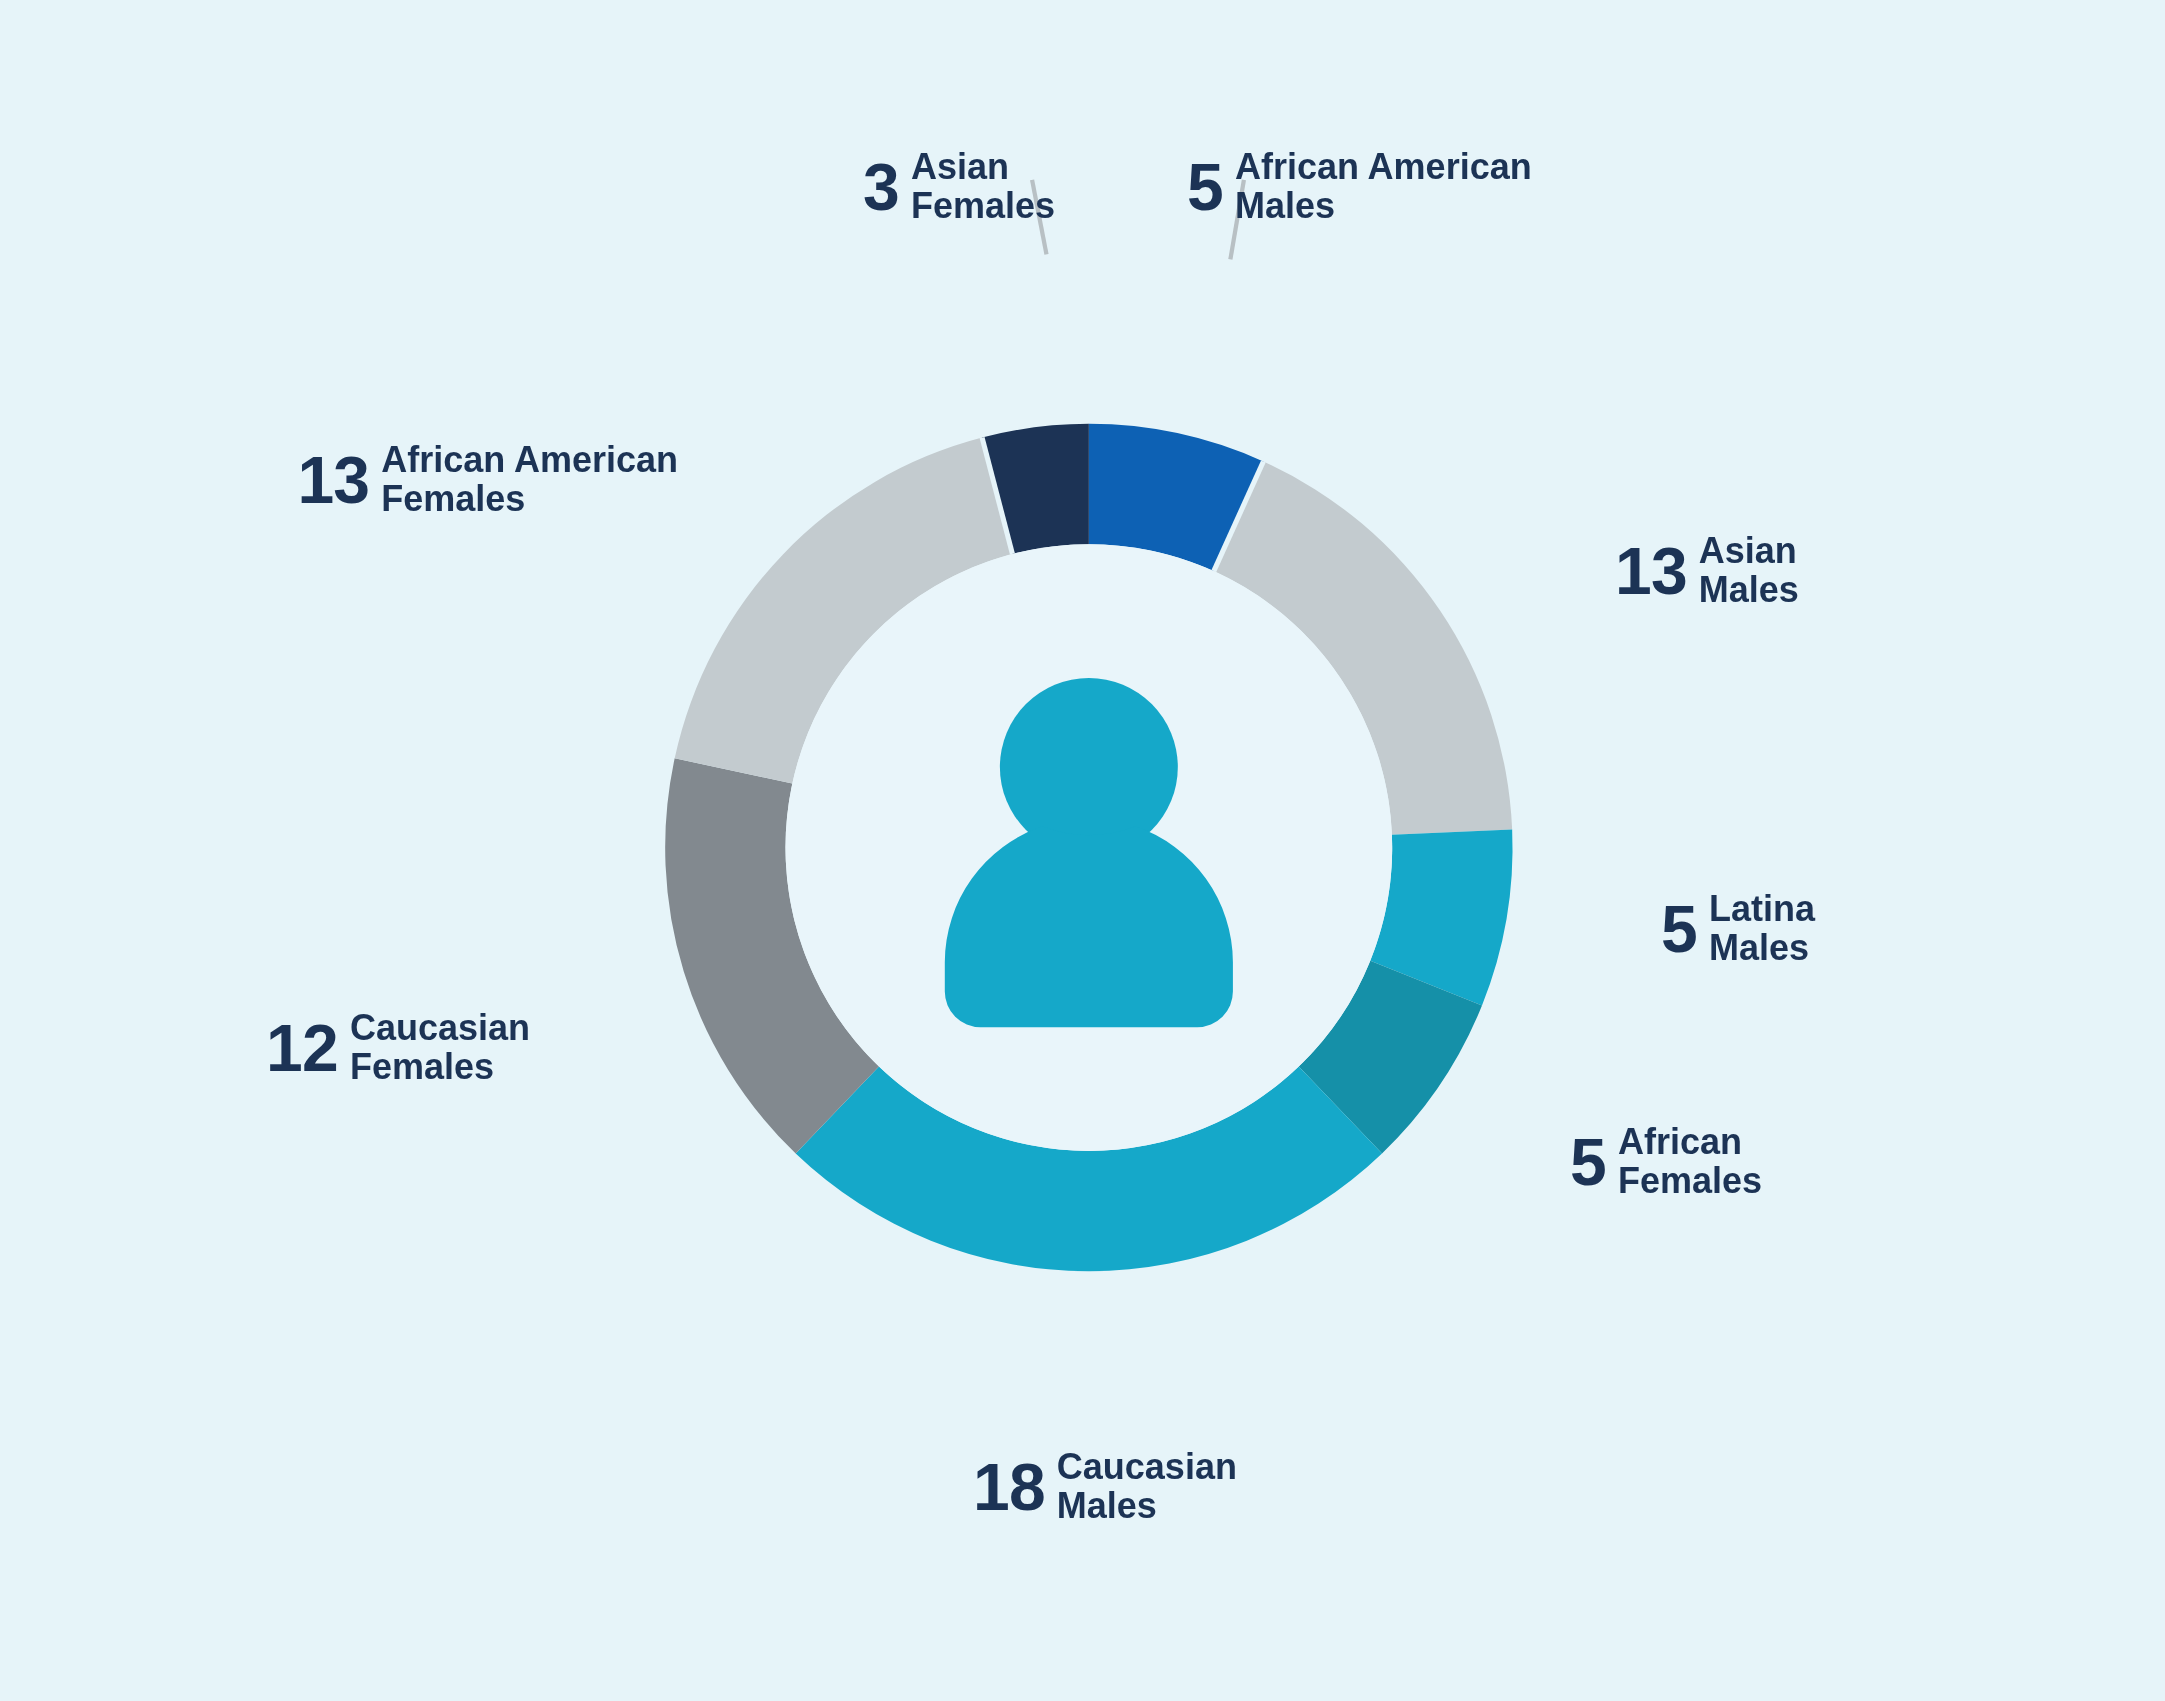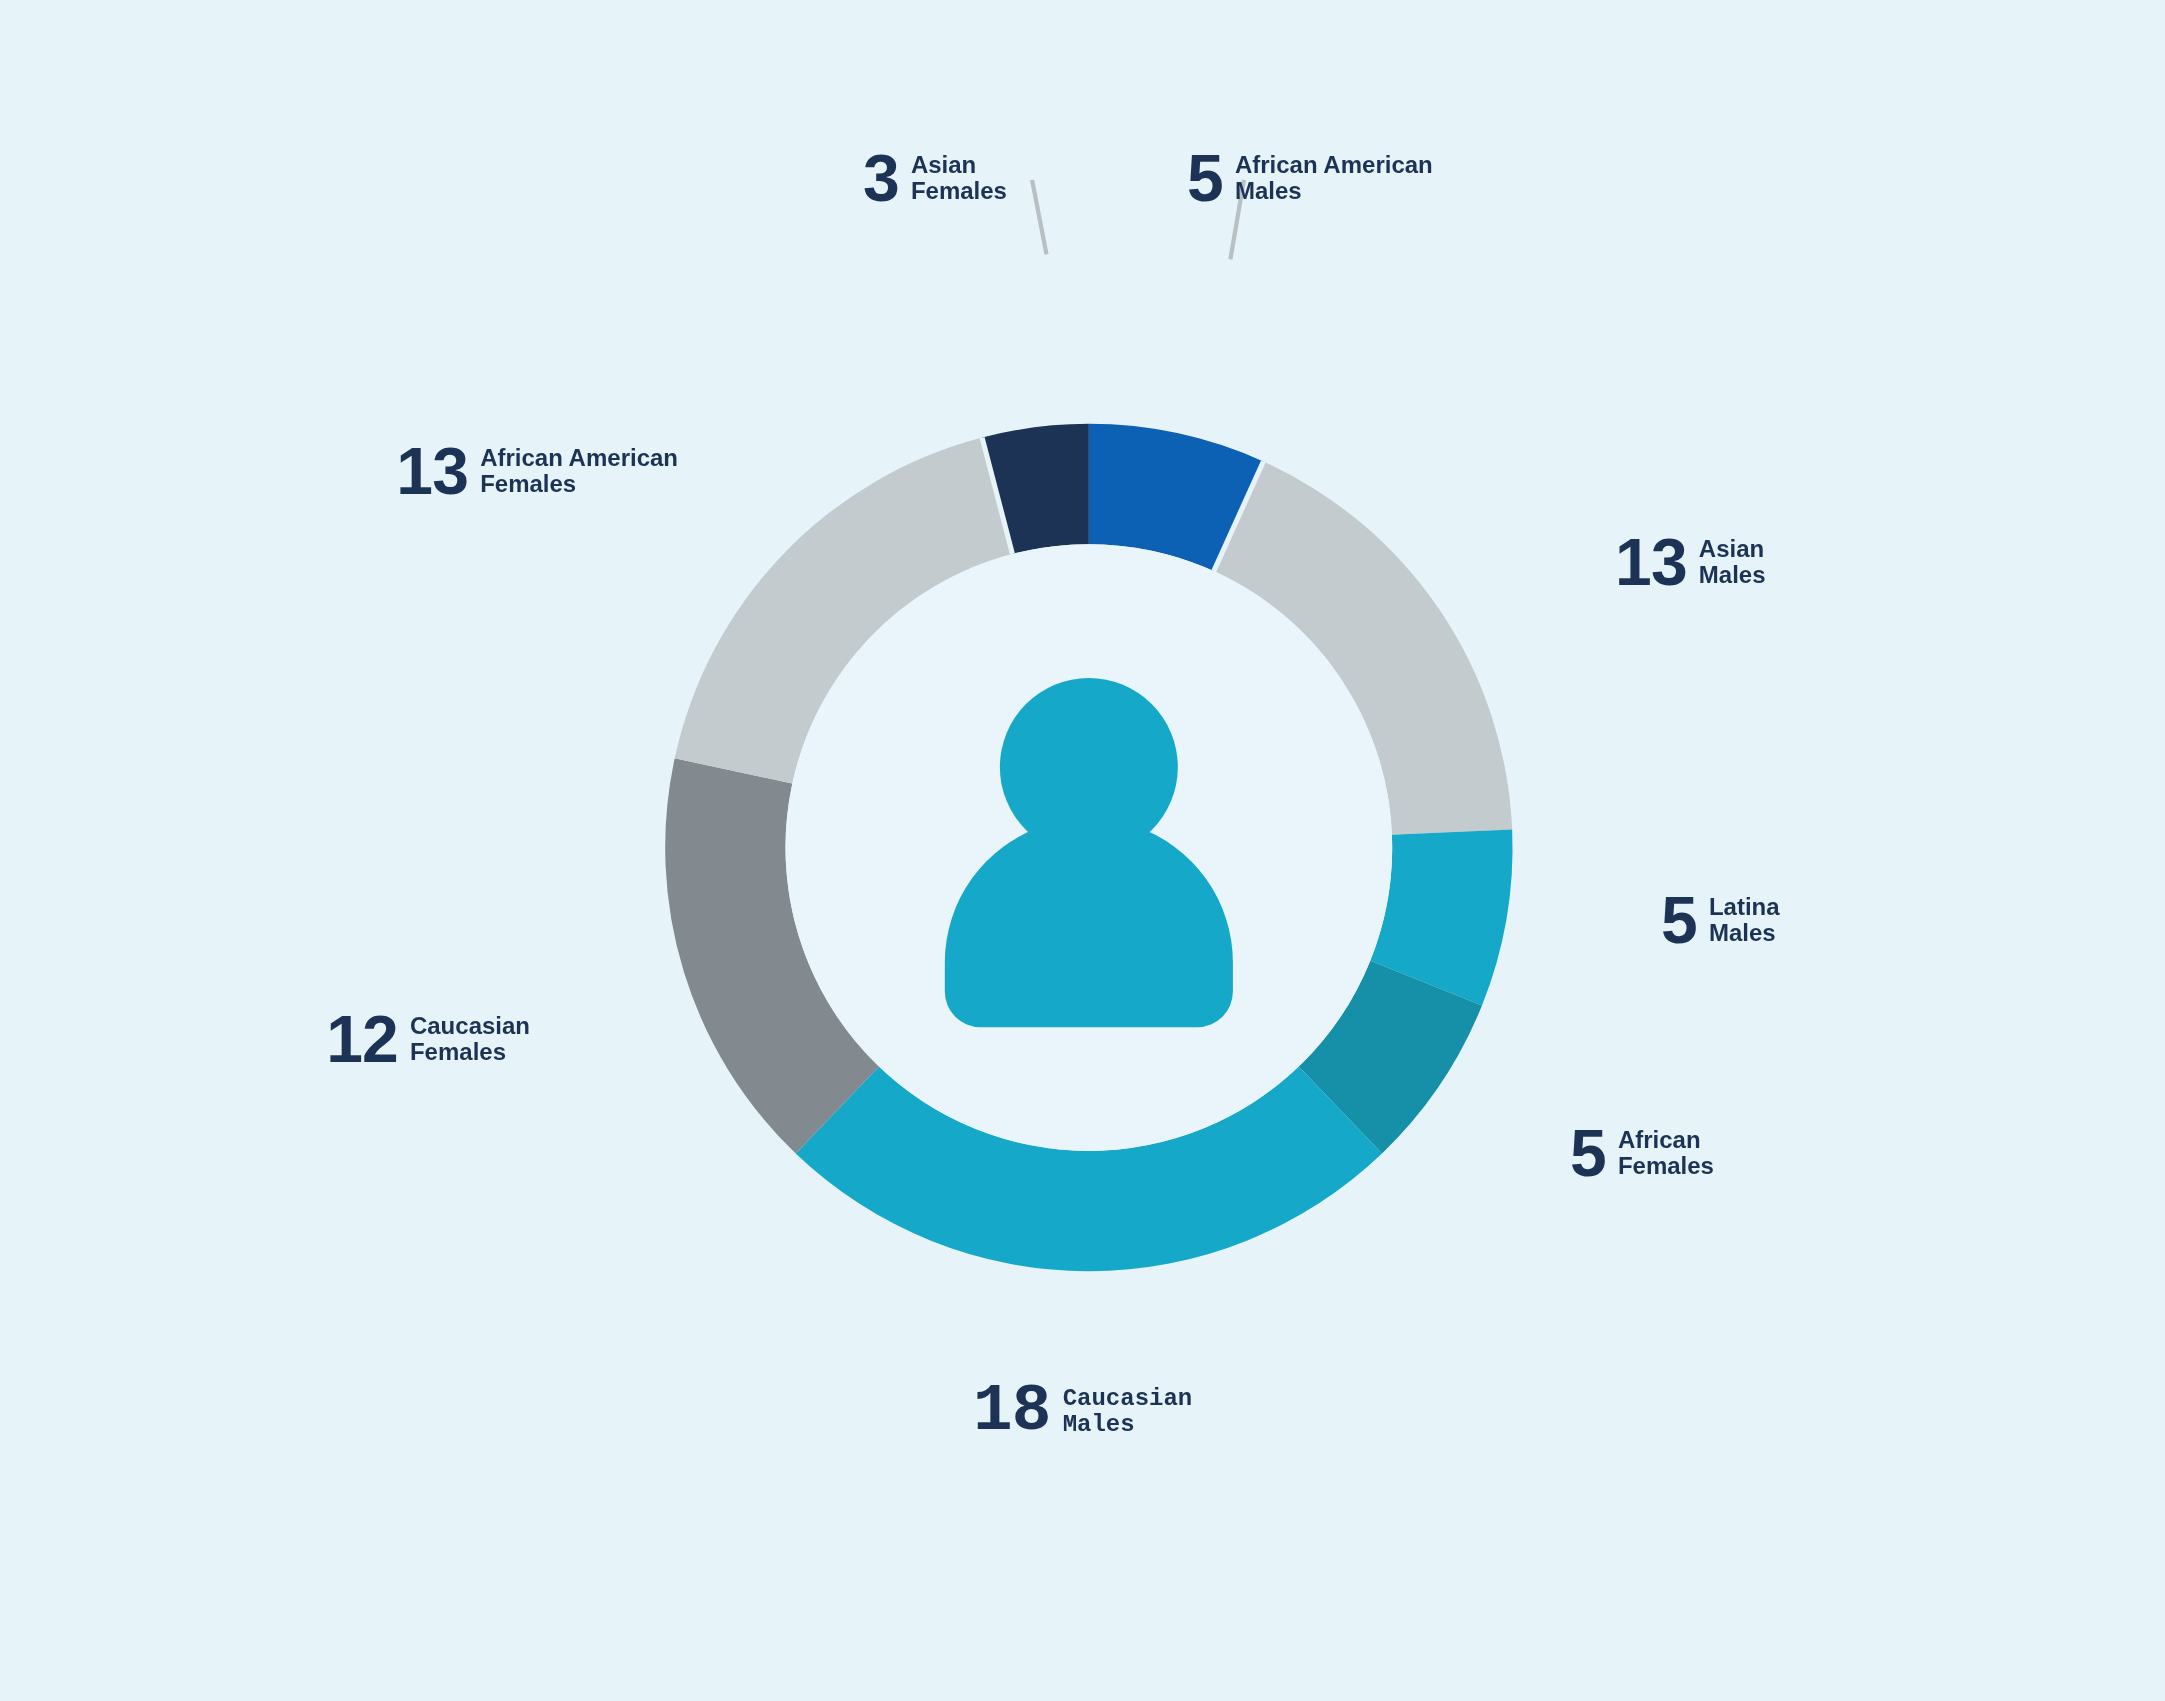--- a/index.html
+++ b/index.html
@@ -15,21 +15,21 @@
     position:absolute;
     display:flex;align-items:center;
     color:#1c3355;
     white-space:nowrap;
   }
   .label .num{
     font-size:66px;font-weight:bold;line-height:0.92;
     letter-spacing:-0.8px;
   }
   .label .txt{
-    font-size:24px;font-weight:bold;line-height:1.08;
+    font-size:36px;font-weight:bold;line-height:1.08;
     margin-left:12px;
   }
   .label.right .num{margin-right:0;}
   .label.left{justify-content:flex-end;}
 </style>
 </head>
 <body>
 
 <div id="stage">
 
@@ -113,21 +113,21 @@
   </div>
 
   <div class="label left" id="lbl-cf" style="left:0px;top:1009px;width:530px;align-items:center;">
     <span class="num">12</span>
     <span class="txt">
       <span>Caucasian</span><br>
       <span>Females</span>
     </span>
   </div>
 
-  <div class="label" id="lbl-cm" style="left:973px;top:1382px;font-family:Liberation Mono, monospace;">
+  <div class="label" id="lbl-cm" style="left:973px;top:1448px;">
     <span class="num">18</span>
     <span class="txt">
       <span>Caucasian</span><br>
       <span>Males</span>
     </span>
   </div>
 
 </div>
 
 

